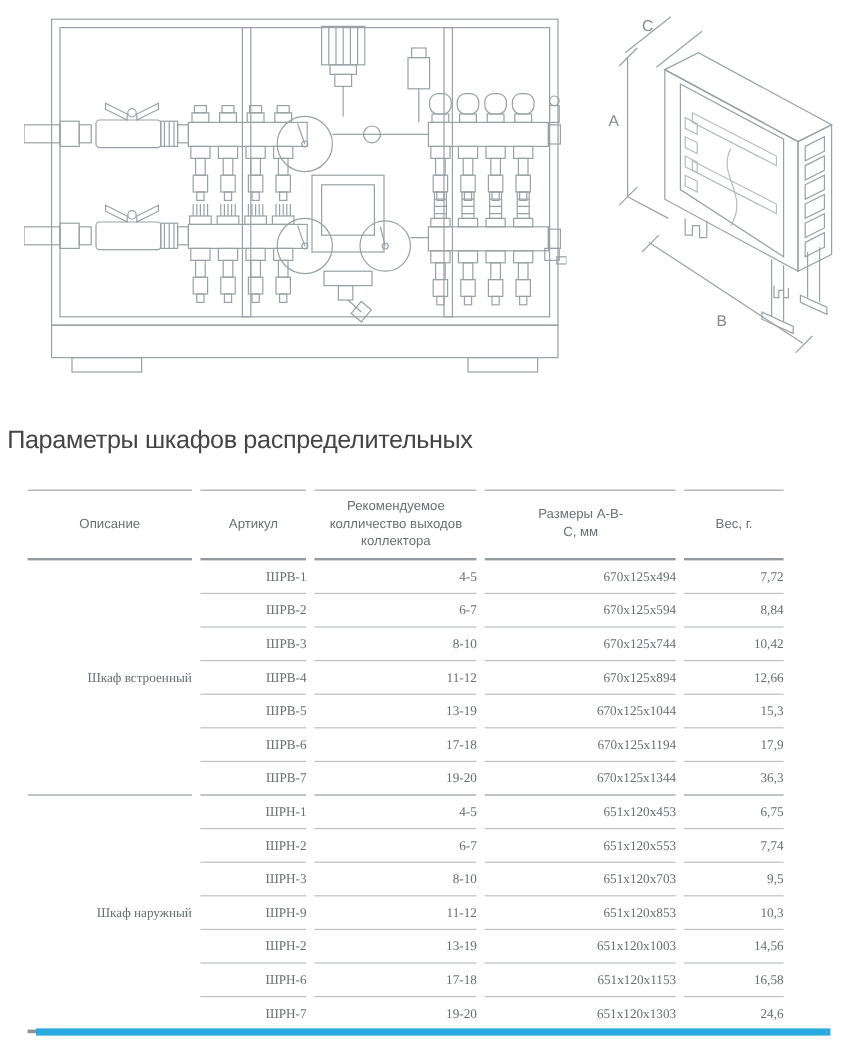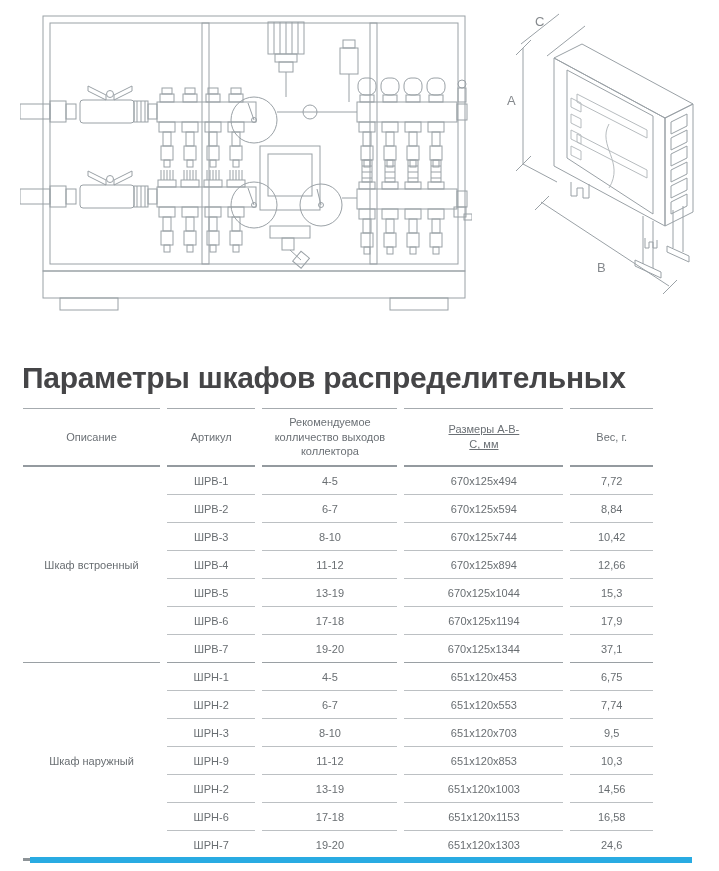--- a/index.html
+++ b/index.html
@@ -10,44 +10,44 @@
   }
   .drawing{position:absolute;}
   #drawing-left{left:20px;top:8px;}
   #drawing-right{left:497px;top:6px;}
   svg{display:block;}
   .sketch{stroke:#9aa1a6;fill:none;stroke-width:1;}
   .sketch-light{stroke:#b7bcbf;fill:none;stroke-width:1;}
   .dim-label{fill:#85898d;font-size:13px;font-family:"Liberation Sans",sans-serif;stroke:none;}
 
   .page-title{
-    position:absolute;left:22px;top:341px;width:680px;
-    font-size:30px;font-weight:700;color:#454547;letter-spacing:-0.3px;
+    position:absolute;left:6px;top:341px;width:680px;
+    font-size:21px;font-weight:400;color:#454547;letter-spacing:-0.3px;
   }
 
   table.params{
     position:absolute;left:16px;top:408px;width:644px;
     border-collapse:separate;border-spacing:7px 0;
     font-size:11px;color:#6b7074;
   }
   table.params th{
     height:56px;vertical-align:middle;font-weight:400;color:#6b7075;
     border-top:1px solid #a6abaf;border-bottom:2px solid #949a9f;
     text-align:center;line-height:1.35;padding:0;
   }
   table.params td{
-    height:27px;padding:0;text-align:center;vertical-align:middle;
-    border-bottom:1px solid #bcc0c3;color:#696e72;
+    height:27px;padding:0;text-align:right;vertical-align:middle;
+    border-bottom:1px solid #bcc0c3;color:#696e72;font-family:Liberation Serif, serif;
   }
   table.params td.group-cell{border-bottom:1.5px solid #9aa0a4;}
   table.params tr.section-end td{border-bottom:1.5px solid #9aa0a4;}
   table.params tr.table-end td, table.params td.group-cell.last{border-bottom:3px solid #8d9397;}
   .hdr-wrap{display:inline-block;}
   .hdr-wrap.w3{max-width:120px;text-align:center;}
-  .hdr-wrap.w4{max-width:72px;text-decoration:underline;}
+  .hdr-wrap.w4{max-width:72px;}
 
   .accent-bar{
     position:absolute;left:30px;top:857px;width:662px;height:6px;
     background:#29abe2;
   }
 </style>
 </head>
 <body>
 
 <div class="drawing" id="drawing-left">
@@ -337,21 +337,21 @@
     <tr>
       <td>ШРВ-6</td>
       <td>17-18</td>
       <td>670x125x1194</td>
       <td>17,9</td>
     </tr>
     <tr class="section-end">
       <td>ШРВ-7</td>
       <td>19-20</td>
       <td>670x125x1344</td>
-      <td>37,1</td>
+      <td>36,3</td>
     </tr>
     <tr>
       <td class="group-cell last" rowspan="7">Шкаф наружный</td>
       <td>ШРН-1</td>
       <td>4-5</td>
       <td>651x120x453</td>
       <td>6,75</td>
     </tr>
     <tr>
       <td>ШРН-2</td>

